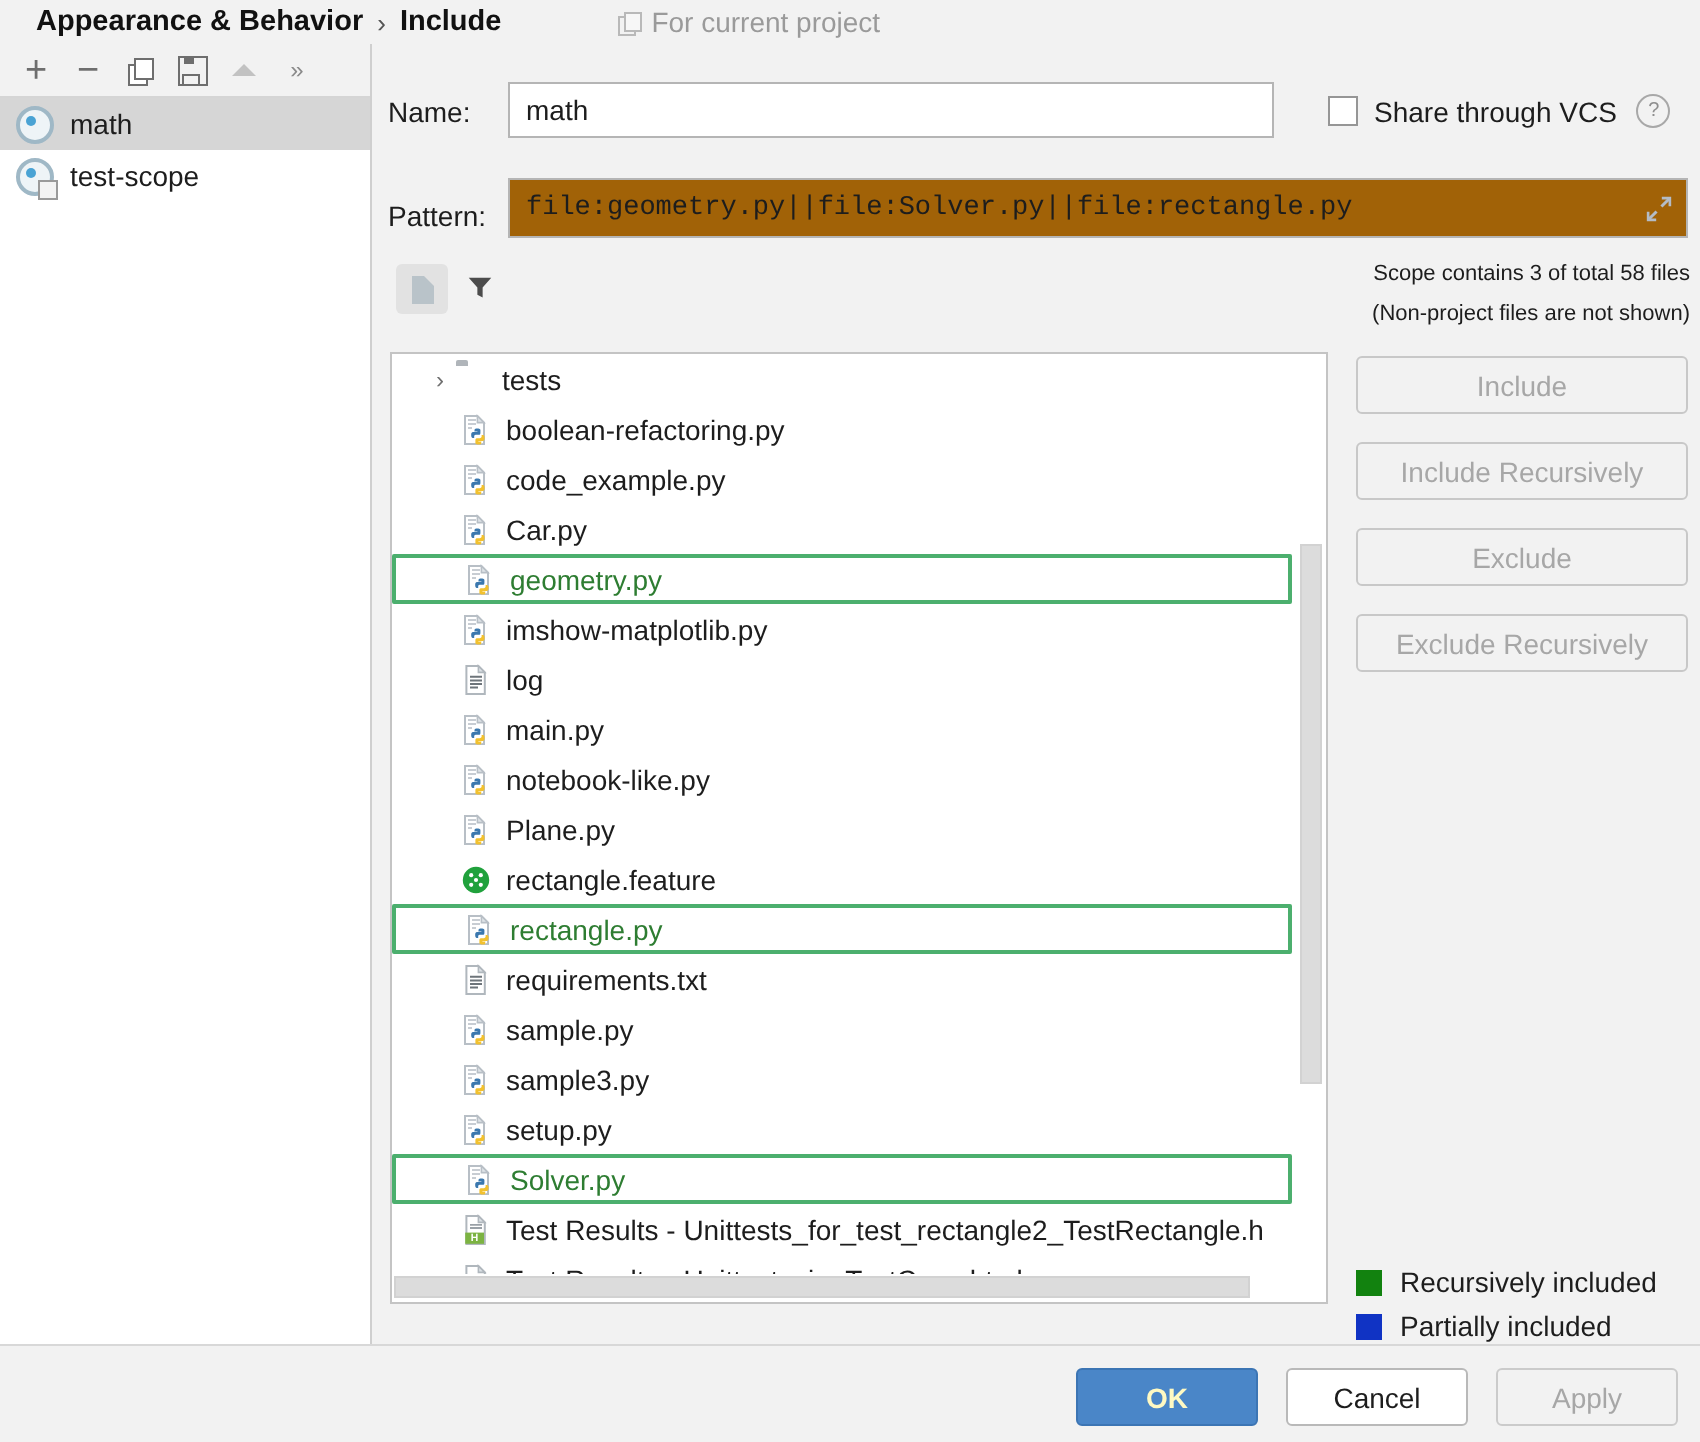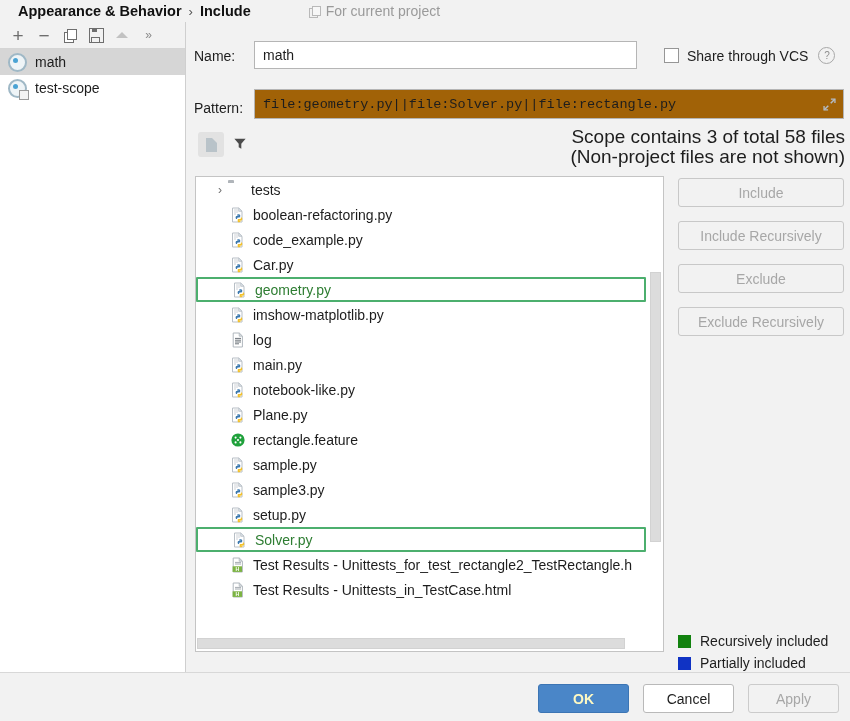--- a/index.html
+++ b/index.html
@@ -140,21 +140,21 @@
     width: 11px; height: 14px; background: #b9c3c9; position: relative;
   }
   .ic-doc:before {
     content:""; position:absolute; right:0; top:0; border-top: 5px solid #e2e2e2;
     border-left: 5px solid transparent;
   }
   .ic-funnel { width: 16px; height: 15px; }
 
   .scope-info {
     position: absolute; right: 5px; top: 105px; width: 330px; text-align: right;
-    font-size: 19px; color: #1d1d1d; line-height: 20px;
+    font-size: 11px; color: #1d1d1d; line-height: 20px;
   }
 
   
   .tree-panel {
     position: absolute; left: 9px; top: 154px; width: 469px; height: 476px;
     background: #ffffff; border: 1px solid #c4c4c4; box-sizing: border-box;
     overflow: hidden;
   }
   .tree-scroll { position: absolute; left: 0; top: 0; right: 0; bottom: 0; }
   .tree-row {
@@ -437,20 +437,40 @@
             <span class="fic"><svg width="16" height="16" viewBox="0 0 16 16">
                 <circle cx="8" cy="8" r="6.6" fill="#20a13c"></circle>
                 <circle cx="5.6" cy="5.6" r="1.05" fill="#ffffff"></circle>
                 <circle cx="10.4" cy="5.6" r="1.05" fill="#ffffff"></circle>
                 <circle cx="5.6" cy="10.4" r="1.05" fill="#ffffff"></circle>
                 <circle cx="10.4" cy="10.4" r="1.05" fill="#ffffff"></circle>
                 <circle cx="8" cy="8" r="1.05" fill="#ffffff"></circle>
               </svg></span>
             <span class="tlabel">rectangle.feature</span>
           </div>
+          <div class="tree-row included">
+            <span class="fic"><svg width="16" height="16" viewBox="0 0 16 16">
+                <path d="M2.5 1 h6.2 l3.3 3.3 V15 H2.5 Z" fill="#ffffff" stroke="#b8bfc6" stroke-width="1"></path>
+                <path d="M8.7 1 v3.3 h3.3 Z" fill="#dfe4e8" stroke="#b8bfc6" stroke-width="0.8"></path>
+                <path d="M4 3 h4 M4 5 h4 M4 7 h2" stroke="#c8cdd3" stroke-width="0.9"></path>
+                <path d="M8.6 7.2c-1.5 0-1.4 0.7-1.4 0.7v0.8h1.5v0.3H6.6s-1.0-0.1-1.0 1.5c0 1.6 0.9 1.5 0.9 1.5h0.6v-0.8s0-0.8 0.8-0.8h1.5s0.8 0 0.8-0.8V8.0s0.1-0.8-1.6-0.8z" fill="#3b78ae"></path>
+                <circle cx="7.0" cy="7.9" r="0.3" fill="#fff"></circle>
+                <path d="M9.3 15.3c1.5 0 1.4-0.7 1.4-0.7v-0.8H9.2v-0.3h2.1s1.0 0.1 1.0-1.5c0-1.6-0.9-1.5-0.9-1.5h-0.6v0.8s0 0.8-0.8 0.8H8.5s-0.8 0-0.8 0.8v1.6s-0.1 0.8 1.6 0.8z" fill="#f2c12e"></path>
+                <circle cx="10.9" cy="14.4" r="0.3" fill="#fff"></circle>
+              </svg></span>
+            <span class="tlabel">rectangle.py</span>
+          </div>
+          <div class="tree-row">
+            <span class="fic"><svg width="16" height="16" viewBox="0 0 16 16">
+                <path d="M3.2 1 h6.0 l3.2 3.2 V15 H3.2 Z" fill="#ffffff" stroke="#b0b7bd" stroke-width="1"></path>
+                <path d="M9.2 1 v3.2 h3.2 Z" fill="#dde2e6" stroke="#b0b7bd" stroke-width="0.8"></path>
+                <path d="M5 6.4 h6 M5 8.2 h6 M5 10 h6 M5 11.8 h4" stroke="#6d747a" stroke-width="1"></path>
+              </svg></span>
+            <span class="tlabel">requirements.txt</span>
+          </div>
           <div class="tree-row">
             <span class="fic"><svg width="16" height="16" viewBox="0 0 16 16">
                 <path d="M2.5 1 h6.2 l3.3 3.3 V15 H2.5 Z" fill="#ffffff" stroke="#b8bfc6" stroke-width="1"></path>
                 <path d="M8.7 1 v3.3 h3.3 Z" fill="#dfe4e8" stroke="#b8bfc6" stroke-width="0.8"></path>
                 <path d="M4 3 h4 M4 5 h4 M4 7 h2" stroke="#c8cdd3" stroke-width="0.9"></path>
                 <path d="M8.6 7.2c-1.5 0-1.4 0.7-1.4 0.7v0.8h1.5v0.3H6.6s-1.0-0.1-1.0 1.5c0 1.6 0.9 1.5 0.9 1.5h0.6v-0.8s0-0.8 0.8-0.8h1.5s0.8 0 0.8-0.8V8.0s0.1-0.8-1.6-0.8z" fill="#3b78ae"></path>
                 <circle cx="7.0" cy="7.9" r="0.3" fill="#fff"></circle>
                 <path d="M9.3 15.3c1.5 0 1.4-0.7 1.4-0.7v-0.8H9.2v-0.3h2.1s1.0 0.1 1.0-1.5c0-1.6-0.9-1.5-0.9-1.5h-0.6v0.8s0 0.8-0.8 0.8H8.5s-0.8 0-0.8 0.8v1.6s-0.1 0.8 1.6 0.8z" fill="#f2c12e"></path>
                 <circle cx="10.9" cy="14.4" r="0.3" fill="#fff"></circle>
               </svg></span>

